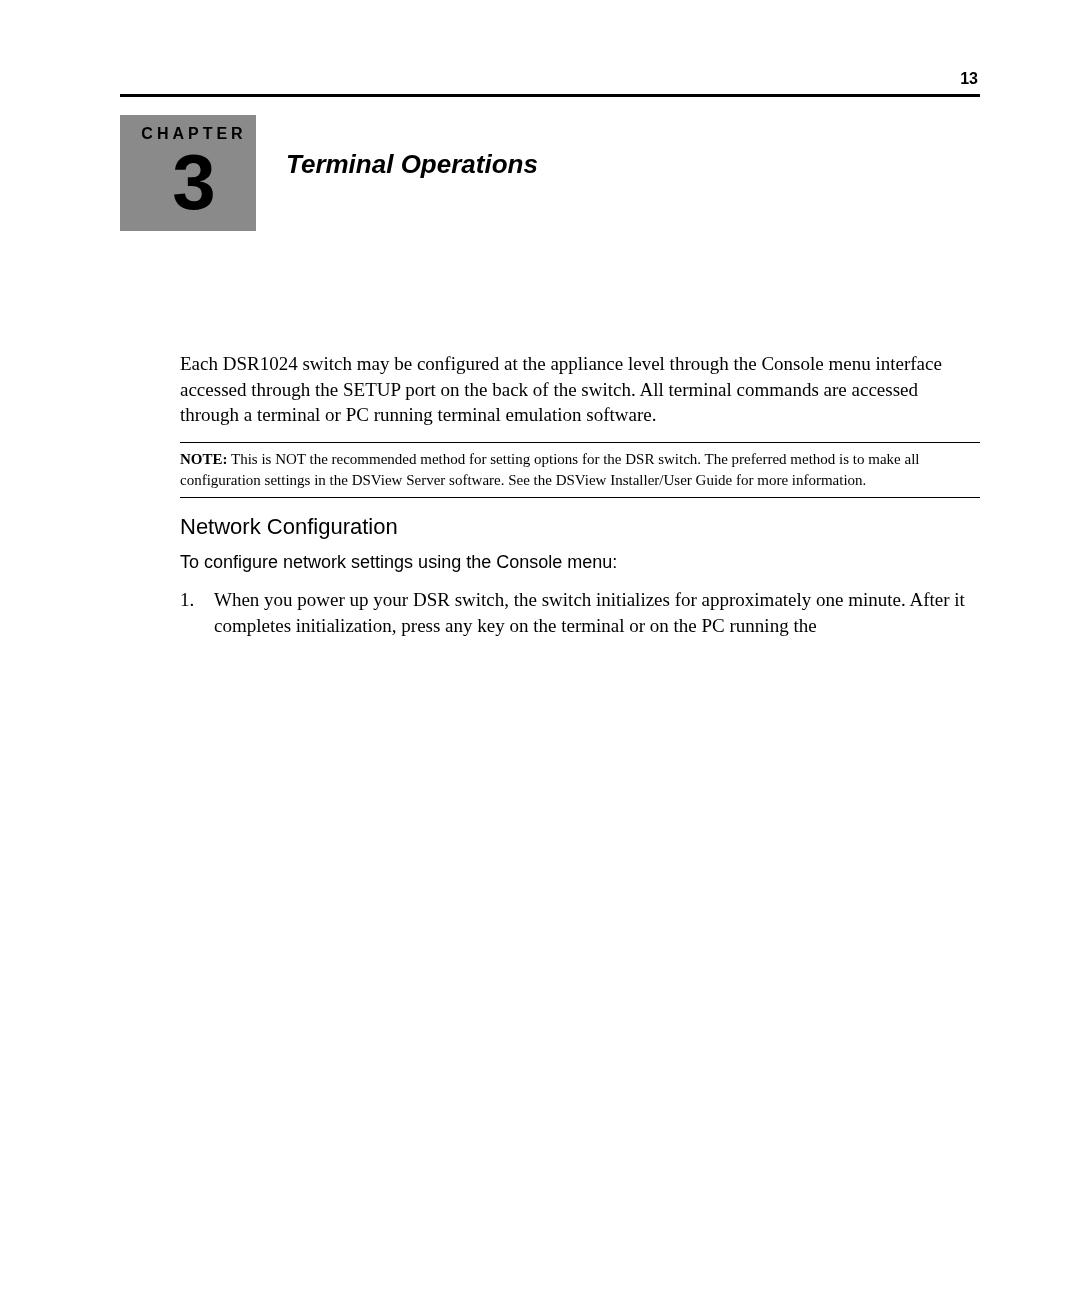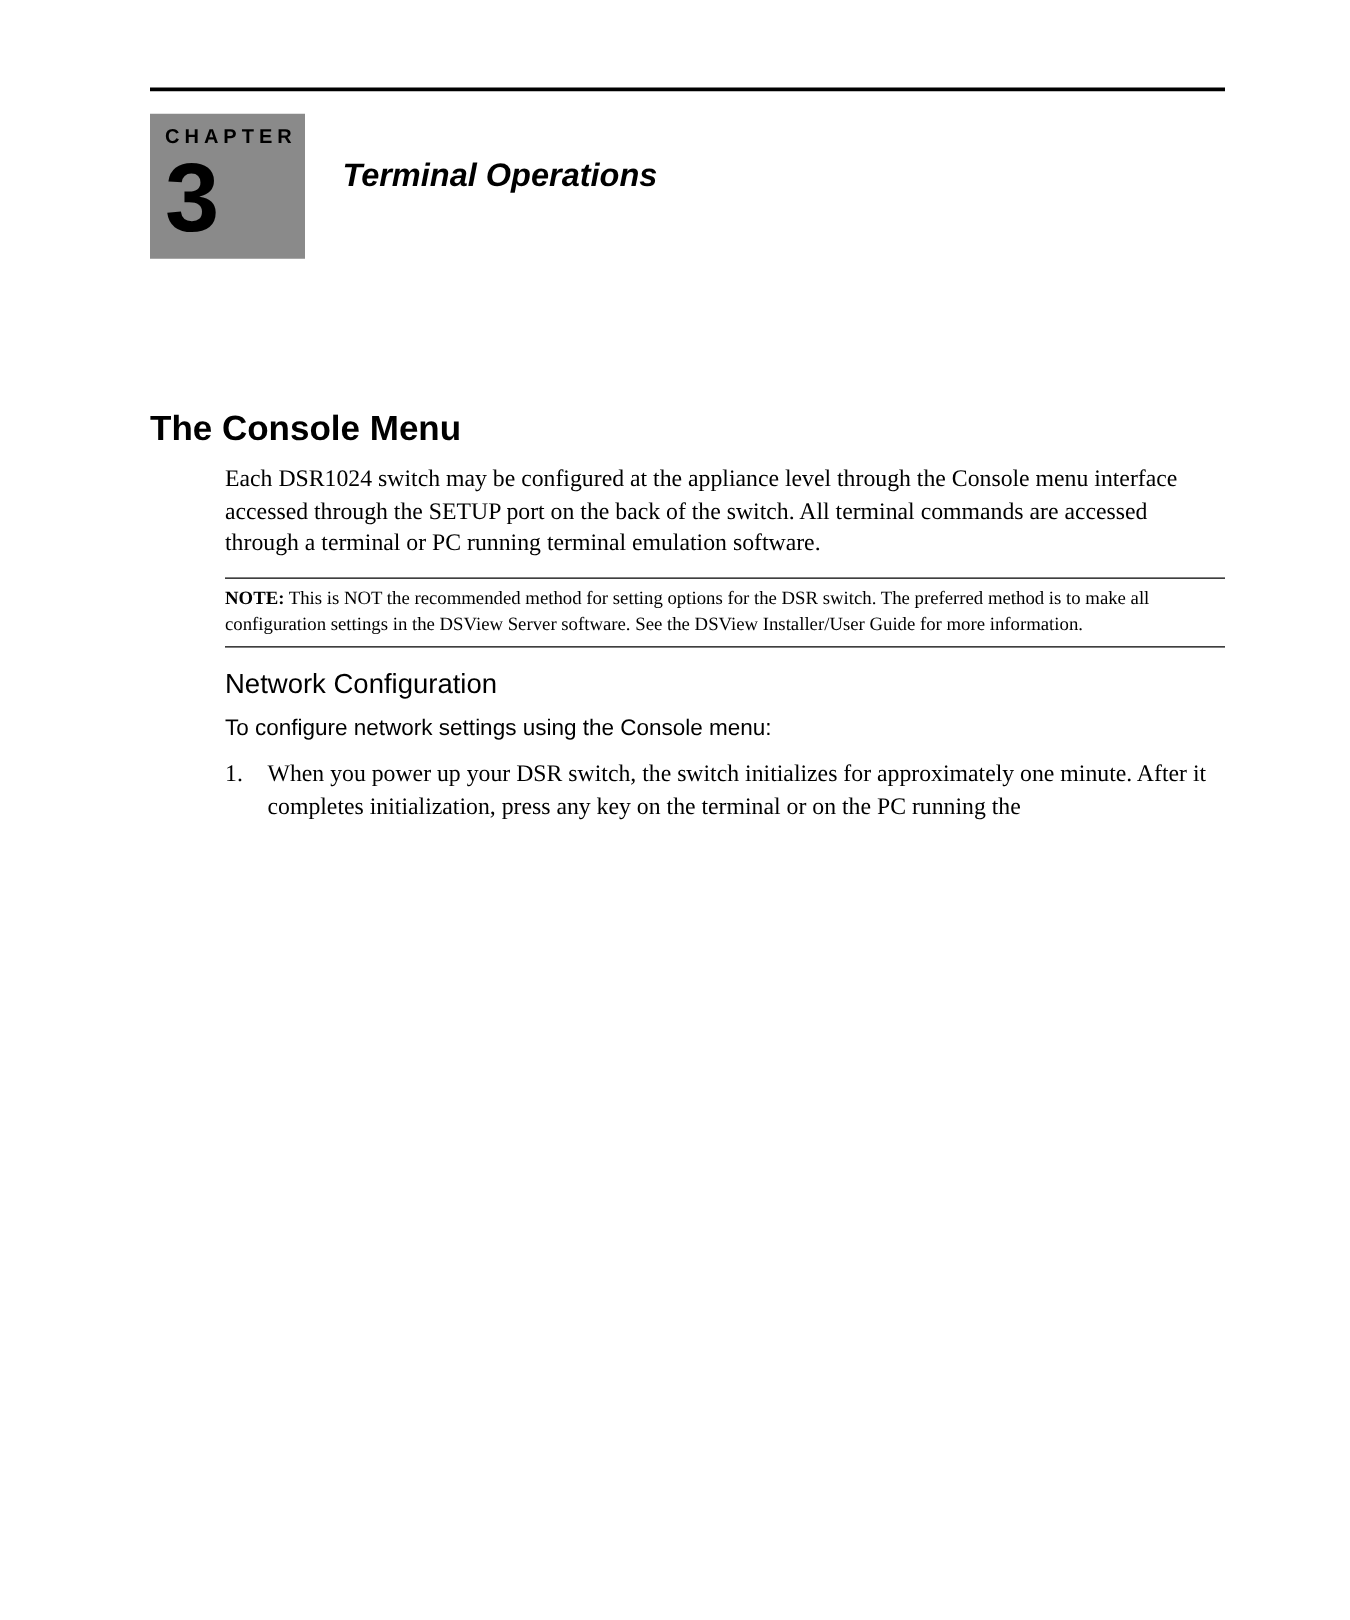--- a/index.html
+++ b/index.html
@@ -30,22 +30,23 @@
       margin-bottom: 18px;
     }
     .chapter-row {
       display: flex;
       align-items: flex-start;
       gap: 30px;
       margin-bottom: 120px;
     }
     .chapter-box {
       background: #8a8a8a;
-      width: 124px;
+      width: 136px;
       padding: 10px 0 12px 12px;
+      text-align: center;
     }
     .chapter-label {
       font-family: Arial, Helvetica, sans-serif;
       font-weight: bold;
       font-size: 16px;
       letter-spacing: 4px;
       color: #000;
       margin-bottom: 2px;
     }
     .chapter-number {
@@ -121,31 +122,31 @@
     }
     .ol-body {
       flex: 1;
     }
   </style>
 </head>
 <body>
 
 <div class="page">
 
+  <div class="page-number">13</div>
   <div class="top-rule"></div>
 
   <div class="chapter-row">
     <div class="chapter-box">
       <div class="chapter-label">CHAPTER</div>
       <div class="chapter-number">3</div>
     </div>
     <div class="chapter-title">Terminal Operations</div>
   </div>
 
-  <div class="section-heading">The Console Menu</div>
   <div class="body-text">Each DSR1024 switch may be configured at the appliance level through the Console menu interface accessed through the SETUP port on the back of the switch. All terminal commands are accessed through a terminal or PC running terminal emulation software.</div>
 
   <div class="note-rule-top"></div>
   <div class="note-text">
     <span class="note-label">NOTE:</span><span> This is NOT the recommended method for setting options for the DSR switch. The preferred method is to make all configuration settings in the DSView Server software. See the DSView Installer/User Guide for more information.</span>
   </div>
   <div class="note-rule-bottom"></div>
 
   <div class="subsection-heading">Network Configuration</div>
   <div class="procedure-heading">To configure network settings using the Console menu:</div>

